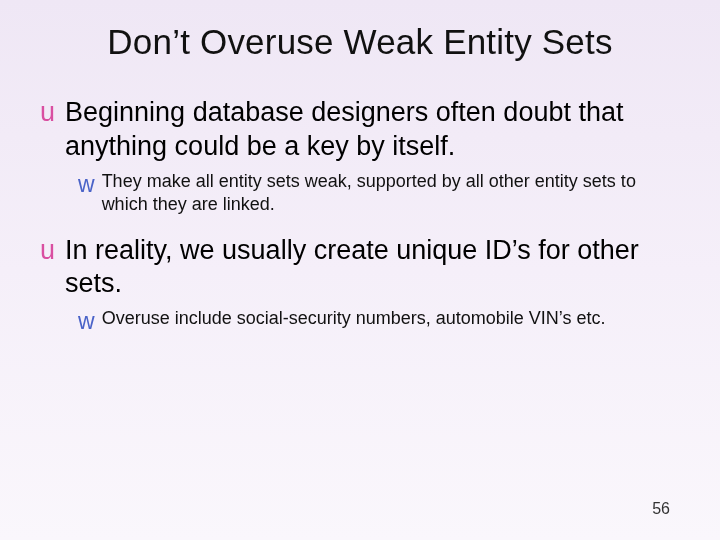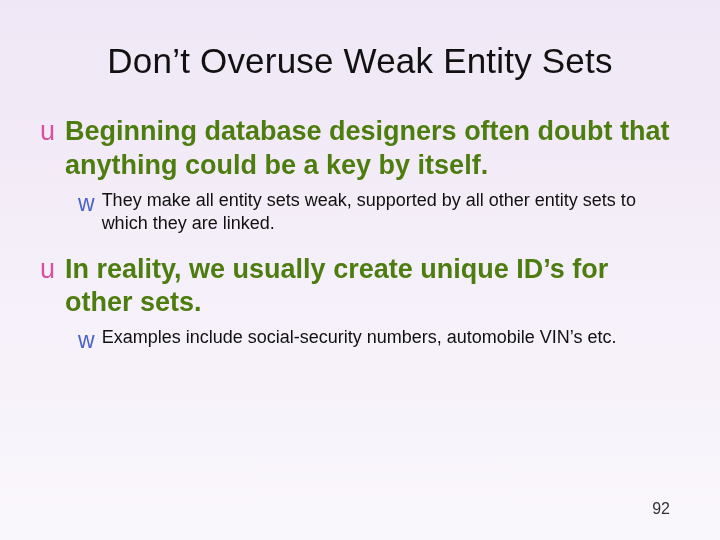--- a/index.html
+++ b/index.html
@@ -8,21 +8,21 @@
     width: 720px;
     height: 540px;
     background: linear-gradient(180deg, #efe7f5 0%, #f5eff9 50%, #faf7fc 100%);
     font-family: Verdana, Geneva, sans-serif;
     overflow: hidden;
   }
   .slide {
     box-sizing: border-box;
     width: 720px;
     height: 540px;
-    padding: 31px 40px 20px 40px;
+    padding: 12px 40px 20px 40px;
     position: relative;
   }
   .title {
     font-size: 35px;
     color: #111;
     text-align: center;
     margin: 10px 0 34px 0;
     font-weight: 400;
     letter-spacing: 0.2px;
   }
@@ -33,24 +33,24 @@
   }
   .bullet-u .marker {
     color: #d94fa1;
     font-size: 27px;
     line-height: 1.25;
     margin-right: 10px;
     flex-shrink: 0;
     font-weight: 400;
   }
   .bullet-u .text {
-    color: #4d7c0f;
+    color: #000000;
     font-size: 27px;
     line-height: 1.25;
-    font-weight: 700;
+    font-weight: 400;
   }
   .bullet-w {
     display: flex;
     align-items: flex-start;
     margin: 4px 0 18px 38px;
   }
   .bullet-w .marker {
     color: #4a63c8;
     font-size: 23px;
     line-height: 1.28;
@@ -89,18 +89,18 @@
     <span class="text">They make all entity sets weak, supported by all other entity sets to which they are linked.</span>
   </div>
 
   <div class="bullet-u">
     <span class="marker">u</span>
     <span class="text">In reality, we usually create unique ID’s for other sets.</span>
   </div>
 
   <div class="bullet-w">
     <span class="marker">w</span>
-    <span class="text">Examples include social-security numbers, automobile VIN’s etc.</span>
+    <span class="text">Overuse include social-security numbers, automobile VIN’s etc.</span>
   </div>
 
-  <div class="pagenum">92</div>
+  <div class="pagenum">56</div>
 
 </div>
 
 </body></html>

